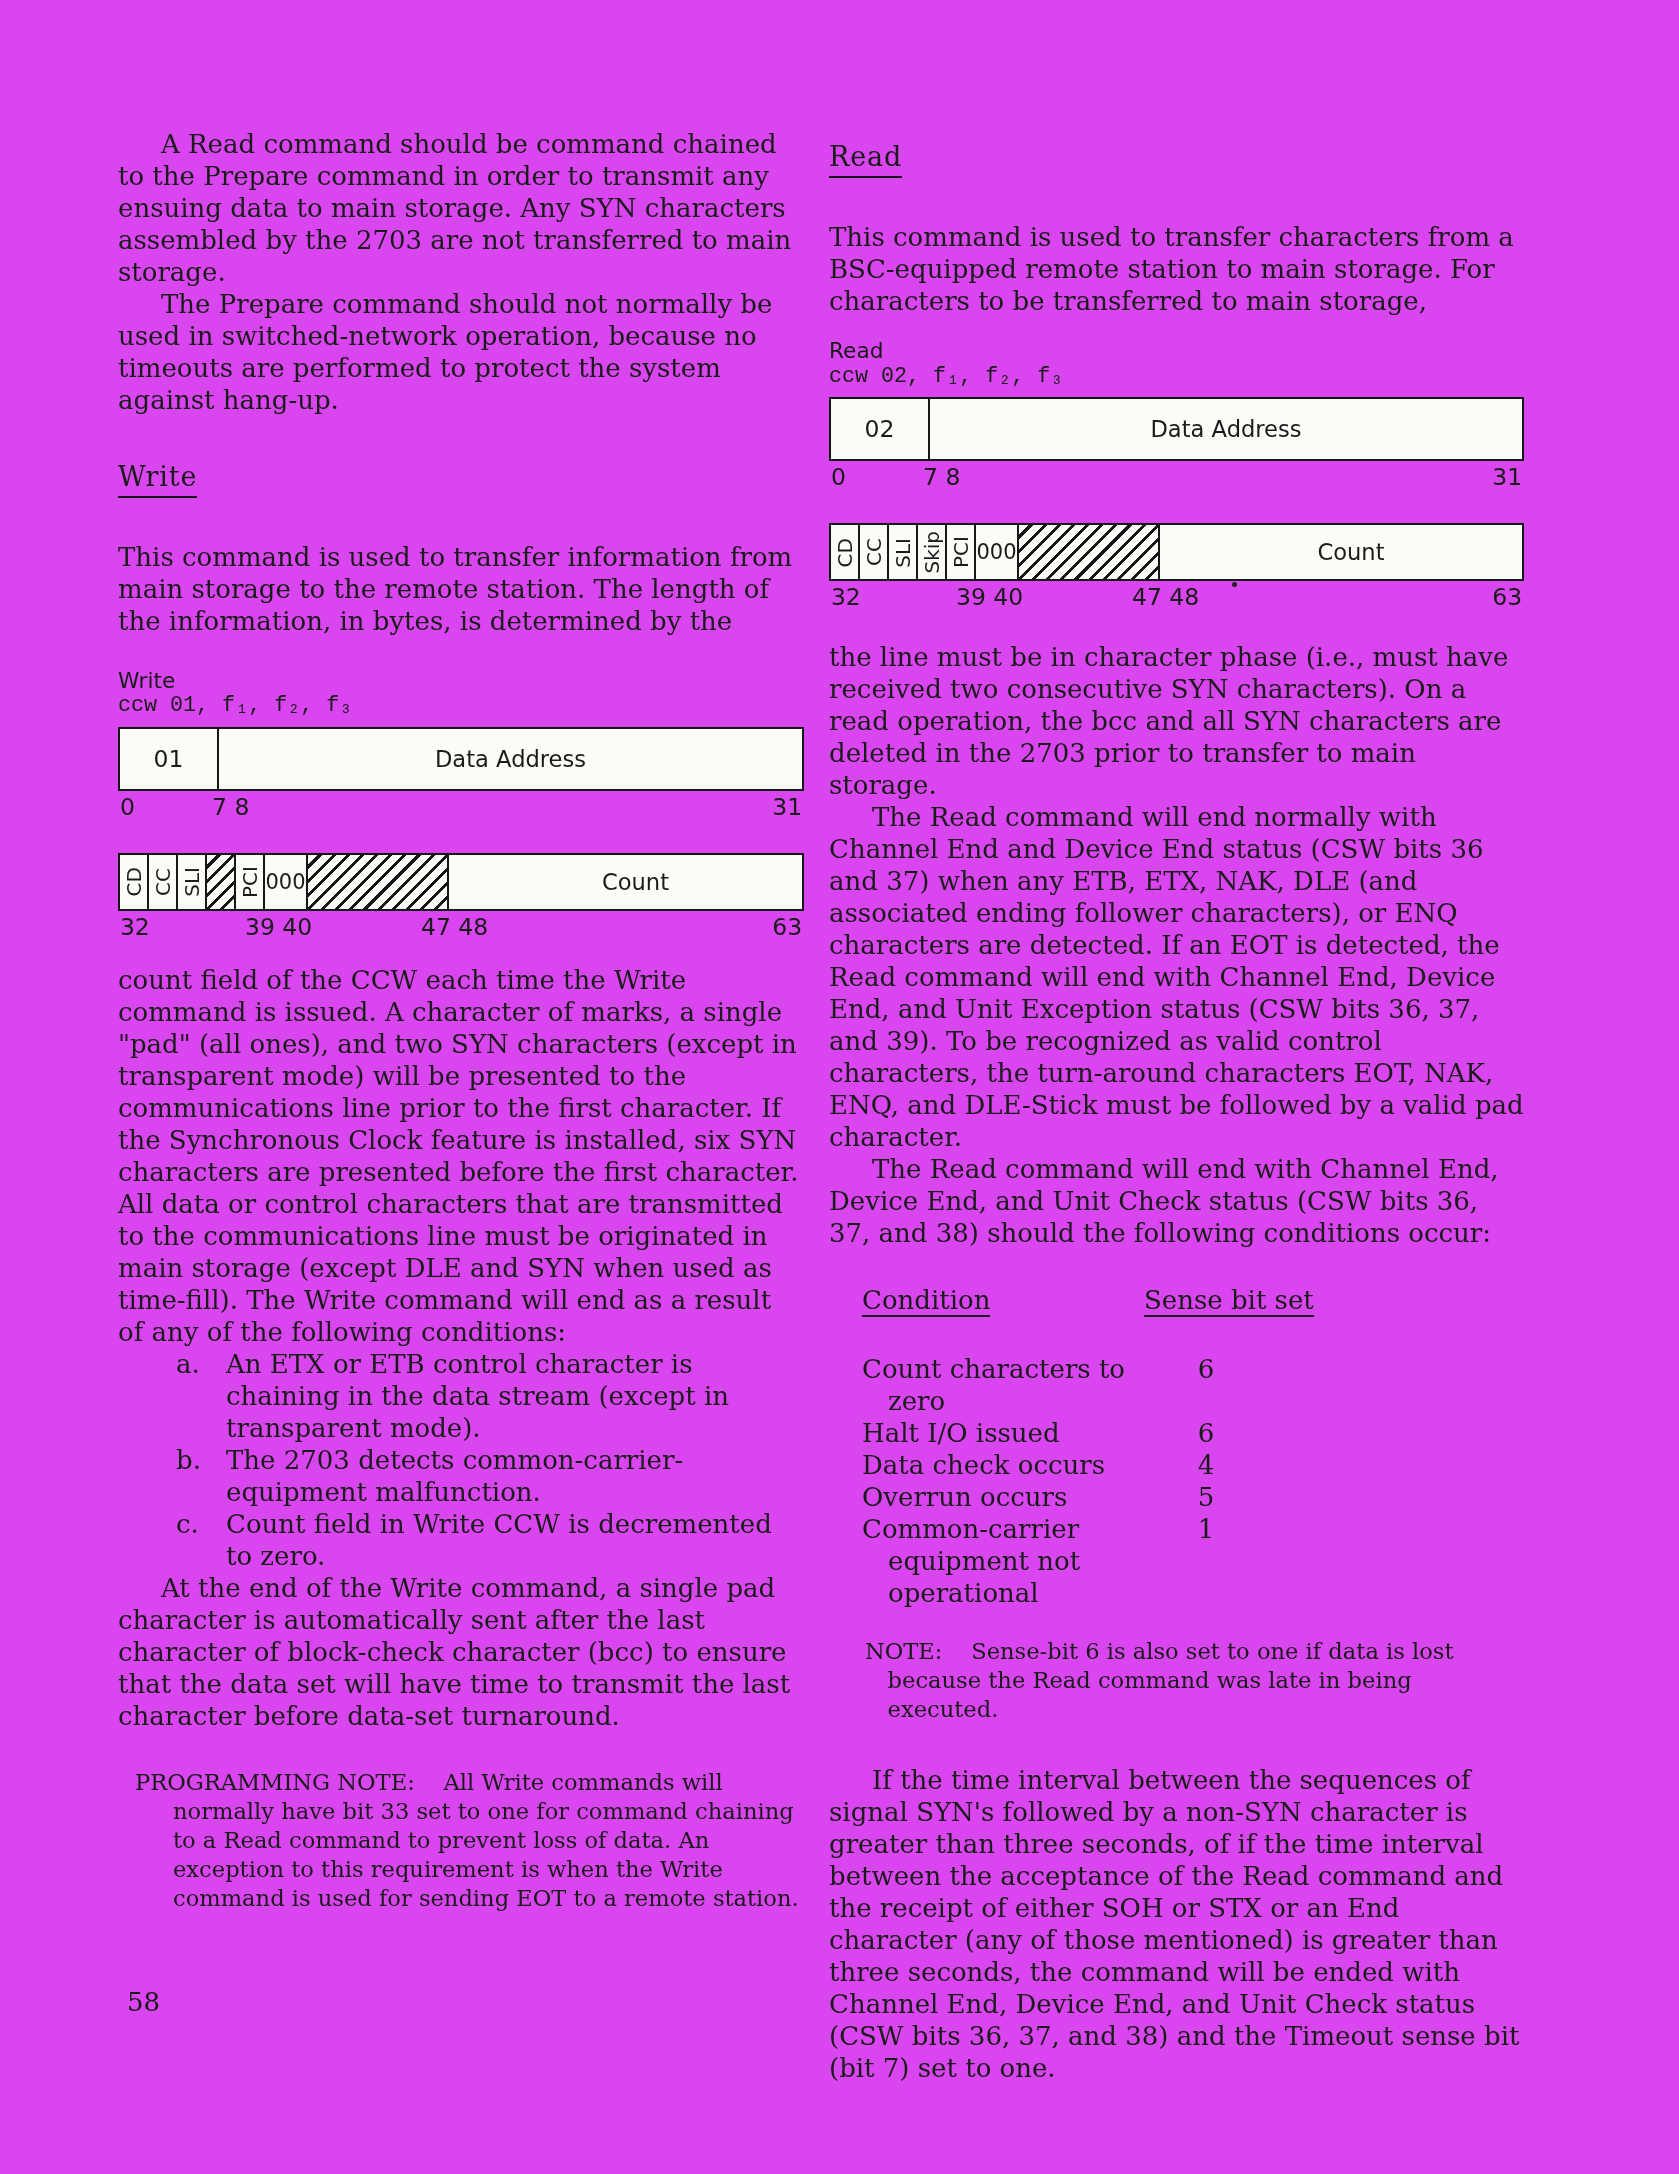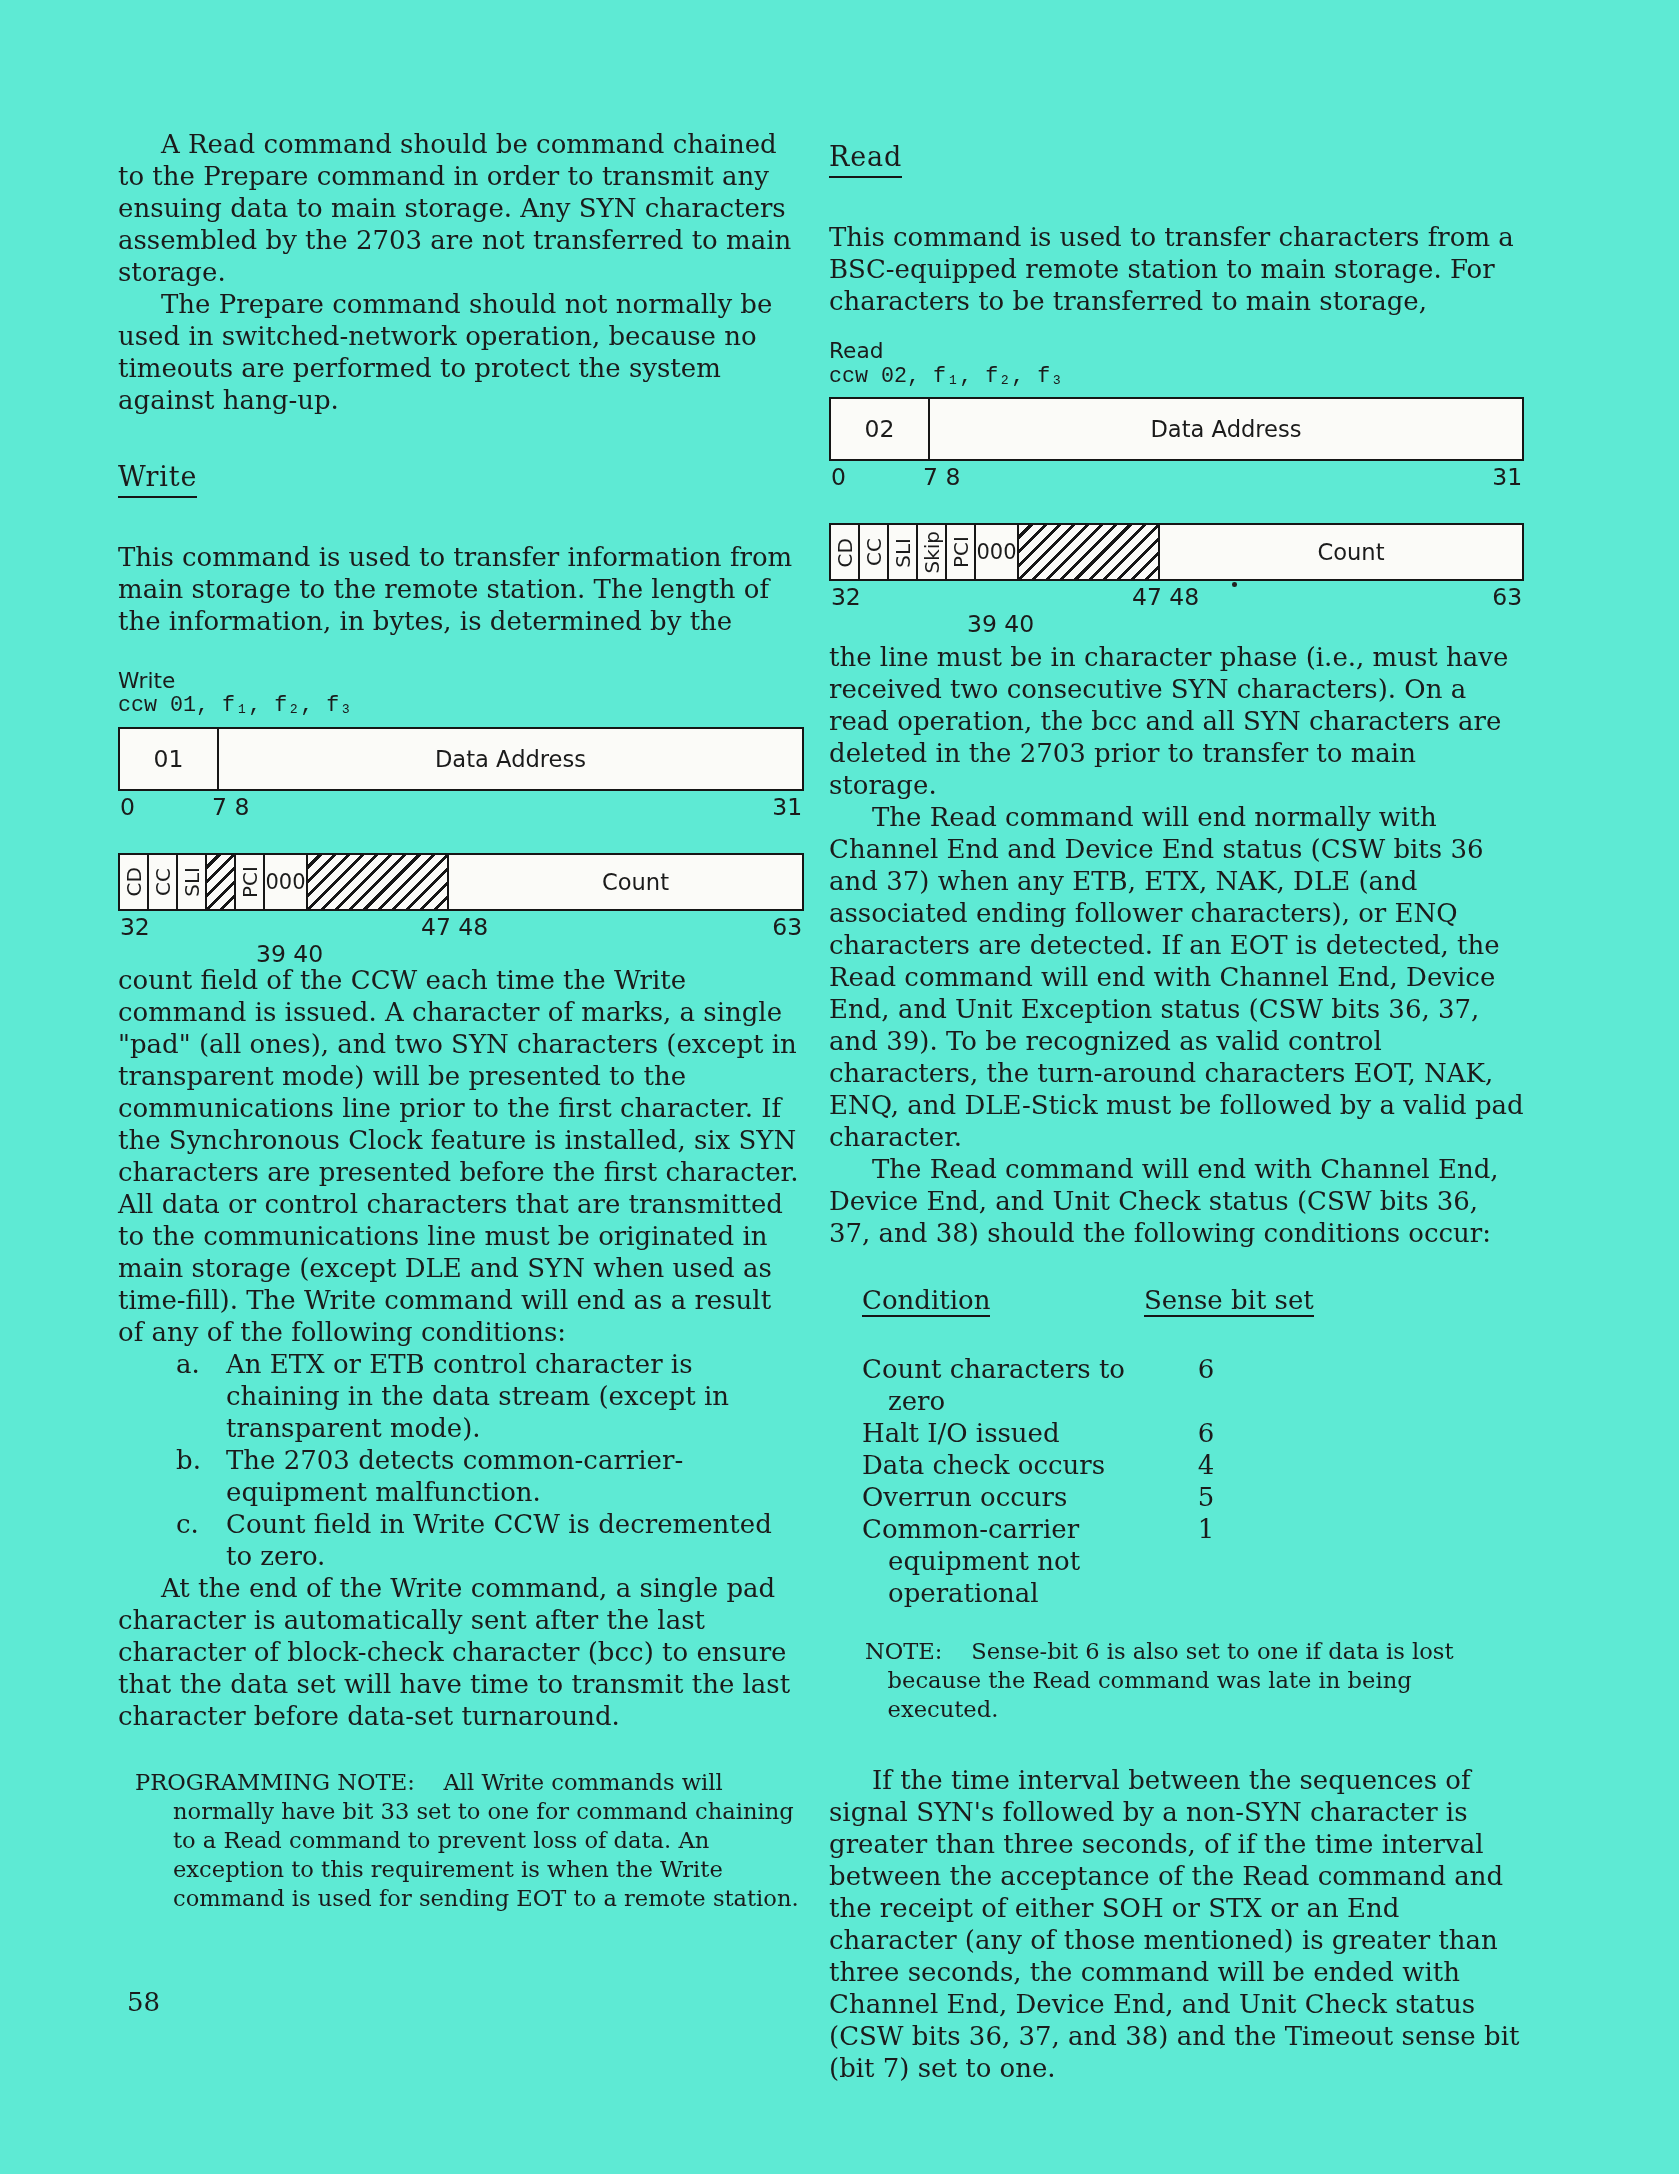--- a/index.html
+++ b/index.html
@@ -1,19 +1,19 @@
 <!DOCTYPE html>
 <html style="font-size:15px"><head>
 <meta charset="utf-8">
 <style>
   html,body{margin:0;padding:0;background:#e8e8e4;}
   .page{
     position:relative;
     width:1680px;height:2174px;
-    background:#5eead4;
+    background:#d946ef;
     font-family:"DejaVu Serif","Liberation Serif",serif;
     color:#1b1b1b;
     overflow:hidden;
   }
   .col{position:absolute;top:0;}
   .col-left{left:118px;width:686px;}
   .col-right{left:829px;width:695px;}
   p{margin:0;font-size:26px;line-height:32px;text-align:left;}
   .indent{text-indent:43px;}
   h2.sect{
@@ -36,21 +36,21 @@
   .vflag{writing-mode:vertical-rl;transform:rotate(180deg);font-size:20px;letter-spacing:0px;}
   .zeros{width:43px;border-right:2.8px solid #161616;font-size:21px;}
   .hatch{background:repeating-linear-gradient(135deg,#fbfbf8 0 7px,#161616 7px 10px);}
   .hatch-wide{width:141px;border-right:2.8px solid #161616;}
   .count{flex:1;font-size:22.6px;margin-left:20px;}
   .tickrow{position:relative;height:32px;font-size:23.5px;}
   .tickrow span{position:absolute;top:1.9px;}
   .tk-l{left:1.9px;}
   .tk-78{left:94px;}
   .tk-r{right:1.9px;}
-  .tk-3940{left:138px;margin-top:27px;}
+  .tk-3940{left:127px;}
   .tk-4748{left:303px;}
   .speck{position:absolute;width:4.7px;height:4.7px;background:#222;border-radius:50%;left:1232px;top:582px;}
 
   
   .cmd-list{margin:0;}
   .cmd-item{position:relative;padding-left:108px;font-size:26px;line-height:32px;}
   .cmd-marker{position:absolute;left:58px;top:0;}
 
   
   .prog-note{

